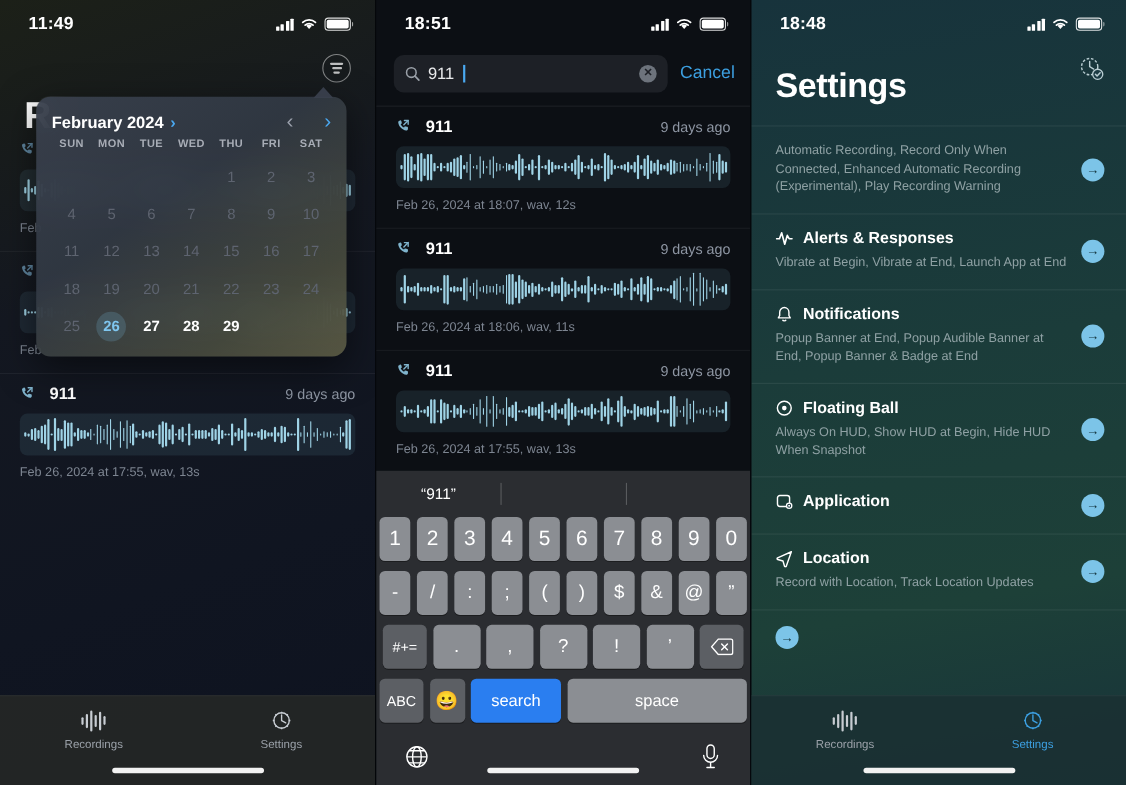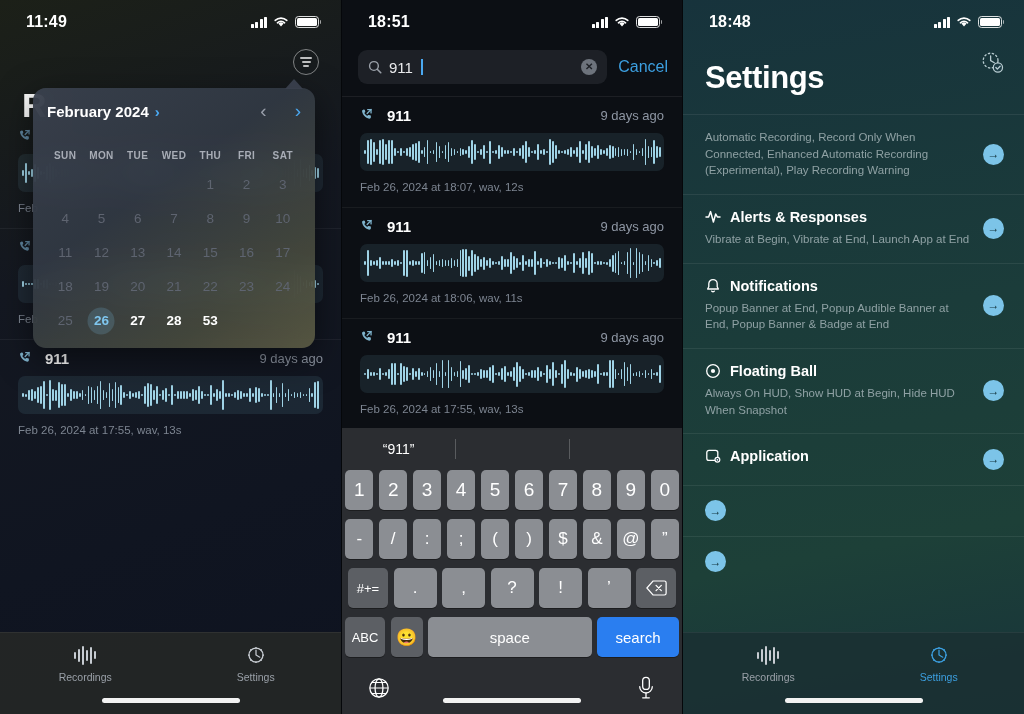--- a/index.html
+++ b/index.html
@@ -62,21 +62,21 @@
   
   .cal-pop { position:absolute; left:33px; top:88px; width:282px; z-index:20;
     border-radius:13px; padding:12px 14px 14px 14px;
     background: linear-gradient(145deg, rgba(58,65,78,.93) 0%, rgba(50,57,68,.92) 40%,
       rgba(72,75,62,.90) 78%, rgba(96,95,70,.86) 100%);
     box-shadow: 0 10px 34px rgba(0,0,0,.5);
     backdrop-filter: blur(16px); }
   .cal-tail { position:absolute; right:12px; top:-9px; width:0;height:0;
     border-left:9px solid transparent; border-right:9px solid transparent;
     border-bottom:10px solid rgba(58,65,78,.93); }
-  .cal-head { display:flex; align-items:center; margin-bottom:28px; }
+  .cal-head { display:flex; align-items:center; margin-bottom:4px; }
   .cal-month { color:#fff; font-size:15px; font-weight:bold; }
   .chev { font-size:15px; font-weight:bold; }
   .chev-blue { color:#4aa8f0; }
   .chev-dim { color:#9aa0ab; }
   .cal-nav { margin-left:auto; display:flex; align-items:center; gap:28px; font-size:19px; }
   .cal-grid { display:grid; grid-template-columns:repeat(7,1fr); row-gap:7px; text-align:center; }
   .dow { color:#a8adb6; font-size:10px; font-weight:bold; letter-spacing:.4px; padding-bottom:3px; }
   .day { font-size:13.5px; height:27px; line-height:27px; color:#5e6470; }
   .day.cur { color:#fff; font-weight:bold; }
   .day.sel { color:#7fc6ef; font-weight:bold; position:relative; }
@@ -571,21 +571,21 @@
         <div class="day">19</div>
         <div class="day">20</div>
         <div class="day">21</div>
         <div class="day">22</div>
         <div class="day">23</div>
         <div class="day">24</div>
         <div class="day">25</div>
         <div class="day sel">26</div>
         <div class="day cur">27</div>
         <div class="day cur">28</div>
-        <div class="day cur">53</div>
+        <div class="day cur">29</div>
       </div>
   </div>
 
   <div class="tabbar">
     <div class="tab inactive">
       <span class="tb-wave">
           <i style="height:7px"></i>
           <i style="height:13px"></i>
           <i style="height:19px"></i>
           <i style="height:11px"></i>
@@ -1026,22 +1026,22 @@
       <div class="key dark k-back">
         <svg width="21" height="16" viewBox="0 0 24 18">
             <path d="M8 1h13a2 2 0 0 1 2 2v12a2 2 0 0 1-2 2H8L1 9z" stroke="#fff" stroke-width="1.4" fill="none"></path>
             <path d="M11.5 6l6 6M17.5 6l-6 6" stroke="#fff" stroke-width="1.5" stroke-linecap="round"></path>
           </svg>
       </div>
     </div>
     <div class="krow">
       <div class="key dark k-abc">ABC</div>
       <div class="key dark k-emoji">😀</div>
+      <div class="key k-search">search</div>
       <div class="key k-space">space</div>
-      <div class="key k-search">search</div>
     </div>
     <div class="kbottom">
       <span class="kb-ico">
         <svg width="22" height="22" viewBox="0 0 24 24">
             <circle cx="12" cy="12" r="10" stroke="#fff" stroke-width="1.4" fill="none"></circle>
             <ellipse cx="12" cy="12" rx="4.3" ry="10" stroke="#fff" stroke-width="1.4" fill="none"></ellipse>
             <path d="M2.2 12h19.6M4 6h16M4 18h16" stroke="#fff" stroke-width="1.3"></path>
           </svg>
       </span>
       <span class="kb-ico">
@@ -1146,20 +1146,29 @@
               <circle cx="12.4" cy="11.8" r="2.4" fill="#16353d" stroke="#fff" stroke-width="1.2"></circle>
               <circle cx="12.4" cy="11.8" r=".9" fill="#fff"></circle>
             </svg>
             <span class="set-title">Application</span>
           </div>
         </div>
         <div class="arrow-btn">→</div>
       </div>
       <div class="set-sep"></div>
       <div class="set-row">
+        <div class="set-main">
+          <div class="set-head">
+            <svg width="16" height="16" viewBox="0 0 16 16">
+              <path d="M14.4 1.6 1.9 7.1c-.7.3-.6 1.3.1 1.5l4.8 1.4 1.4 4.8c.2.7 1.2.8 1.5.1L14.4 1.6z" stroke="#fff" stroke-width="1.3" fill="none" stroke-linejoin="round"></path>
+            </svg>
+            <span class="set-title">Location</span>
+          </div>
+          <div class="set-sub">Record with Location, Track Location Updates</div>
+        </div>
         <div class="arrow-btn">→</div>
       </div>
       <div class="set-sep"></div>
       <div class="set-row">
         <div class="arrow-btn">→</div>
       </div>
     </div>
 
   <div class="tabbar">
     <div class="tab inactive">

